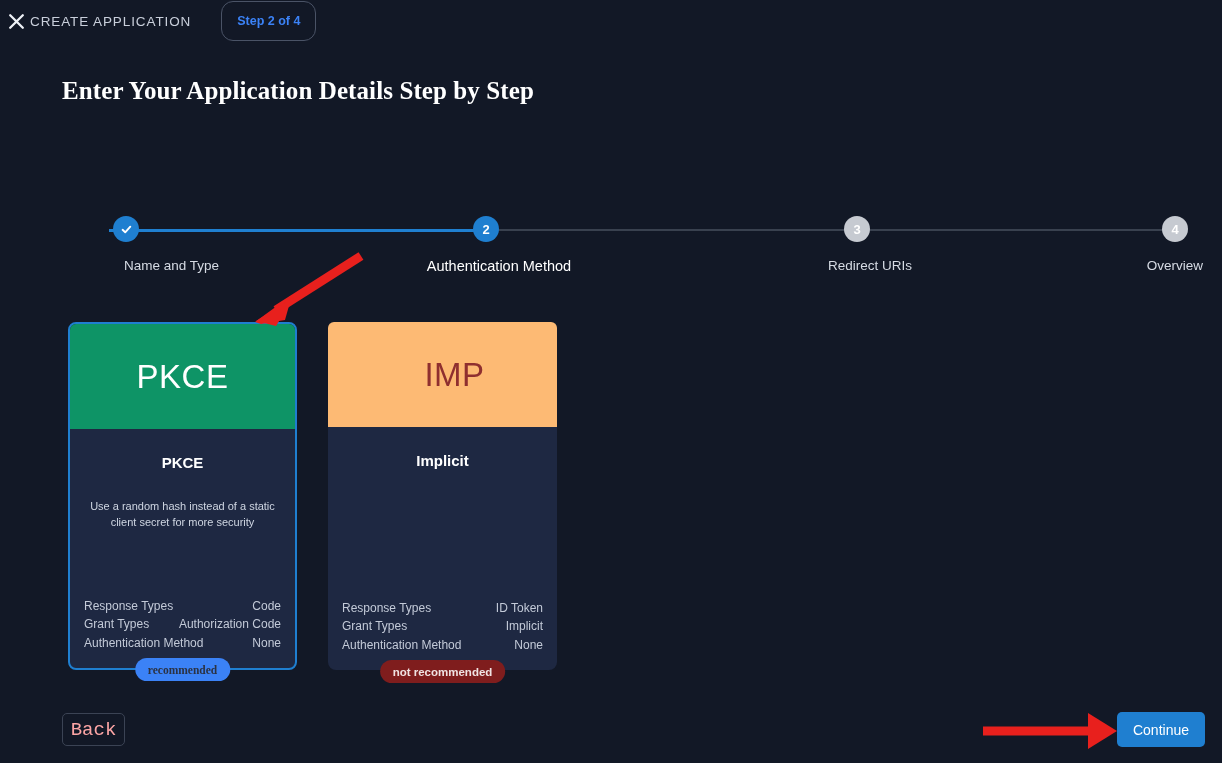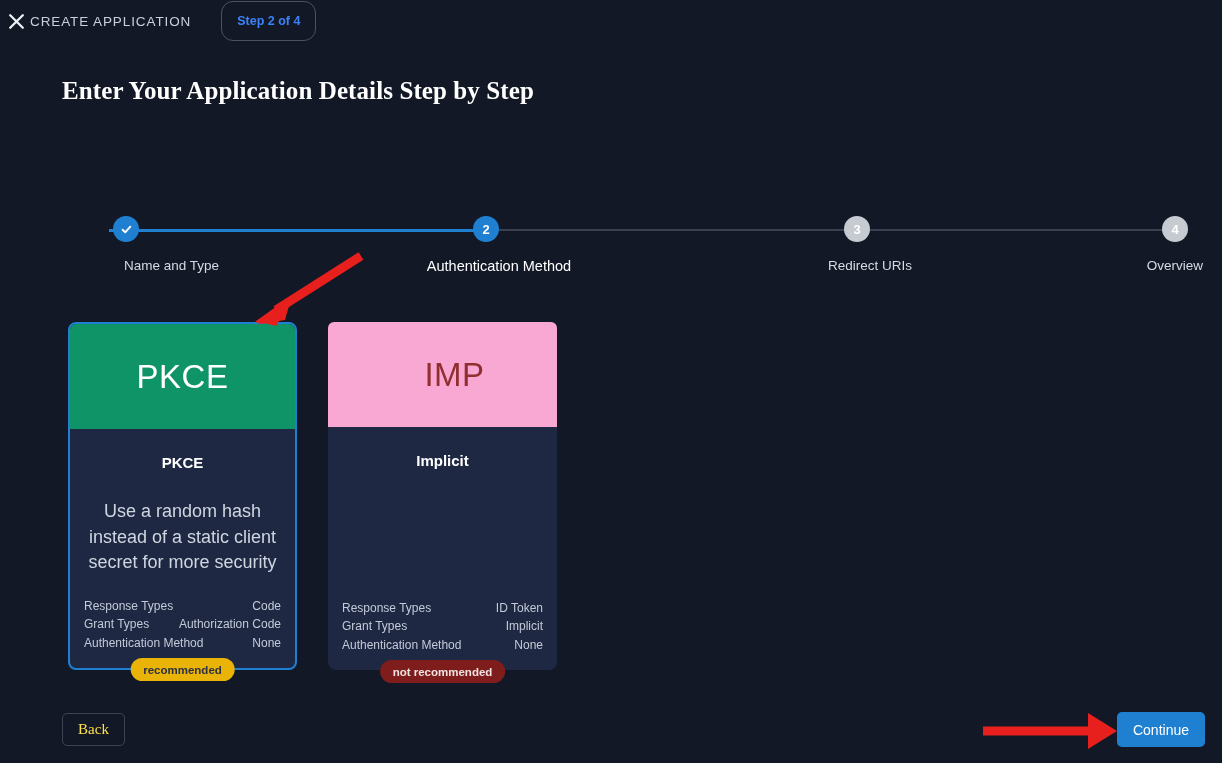--- a/index.html
+++ b/index.html
@@ -93,53 +93,53 @@
     display: flex; flex-direction: column; cursor: pointer;
     overflow: visible;
   }
   .card.selected { border: 2px solid #1f7fd0; }
   .card-head {
     height: 105px; border-radius: 6px 6px 0 0;
     display: flex; align-items: center; justify-content: center;
     font-size: 33px; font-weight: 400; letter-spacing: .5px;
   }
   .card.pkce .card-head { background: #0e9466; color: #ffffff; }
-  .card.implicit .card-head { background: #f9a8d4; color: #8f2f2f; padding-left: 24px; }
+  .card.implicit .card-head { background: #fdba74; color: #8f2f2f; padding-left: 24px; }
   .card.implicit { height: 348px; border: 0; }
   .card-body { flex: 1; padding: 16px 14px 0 14px; display: flex; flex-direction: column; }
   .card-name {
     text-align: center; font-size: 15px; font-weight: 700; color: #ffffff;
     margin-top: 9px;
   }
   .card-desc {
-    text-align: center; font-size: 18px; color: #cfd6e2; line-height: 1.42;
+    text-align: center; font-size: 11px; color: #cfd6e2; line-height: 1.42;
     margin-top: 28px; padding: 0 2px;
   }
   .card-details { margin-top: auto; margin-bottom: 16px; }
   .detail-row {
     display: flex; justify-content: space-between; align-items: baseline;
     font-size: 12px; color: #c3cad8; line-height: 18.5px;
   }
   .detail-row .k { text-align: left; }
   .detail-row .v { text-align: right; }
   .pill {
     position: absolute; bottom: -13px; left: 50%; transform: translateX(-50%);
     height: 23px; padding: 0 13px; border-radius: 12px;
     display: flex; align-items: center; justify-content: center;
     font-size: 11.5px; font-weight: 700; white-space: nowrap;
   }
-  .pill.rec { background: #eab308; color: #2b3242; }
+  .pill.rec { background: #3b82f6; color: #2b3242; font-family: Liberation Serif, serif; }
   .pill.notrec { background: #7f1d1d; color: #f0e2e2; }
 
   
   .back-btn {
     position: absolute; left: 62px; top: 713px;
     width: 63px; height: 33px; border-radius: 5px;
     border: 1px solid #3b4354; background: transparent;
-    color: #fde047; font-size: 15px; font-family: Liberation Serif, serif;
+    color: #fca5a5; font-size: 19px; font-family: Liberation Mono, monospace;
     cursor: pointer;
   }
   .continue-btn {
     position: absolute; left: 1117px; top: 712px;
     width: 88px; height: 35px; border-radius: 5px; border: none;
     background: #1f7fd0; color: #ffffff; font-size: 14px; font-weight: 400;
     font-family: "Liberation Sans", sans-serif; cursor: pointer;
   }
 
   

